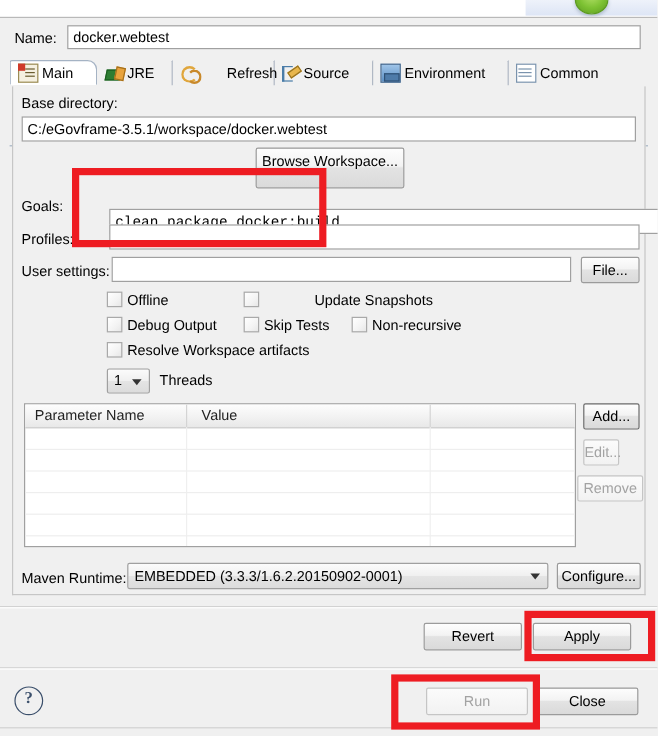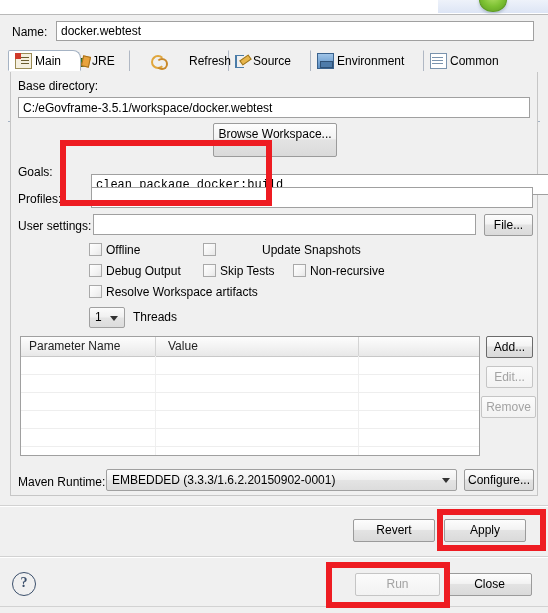--- a/index.html
+++ b/index.html
@@ -128,21 +128,21 @@
   <div class="namerow">
     <div class="namelabel">Name:</div>
     <input class="nameinput" value="docker.webtest" style="">
   </div>
 
   <div class="tabbar">
     <div class="tab active" style="left:0px;width:73px;">
       <span class="ticon ic-main"></span>
       <span>Main</span>
     </div>
-    <div class="tab" style="left:60px;width:62px;">
+    <div class="tab" style="left:74px;width:62px;">
       <span class="ticon ic-jre"></span>
       <span>JRE</span>
     </div>
     <div class="tab" style="left:136px;width:85px;gap:24px;">
       <span class="ticon ic-refresh"></span>
       <span>Refresh</span>
     </div>
     <div class="tab" style="left:221px;width:82px;">
       <span class="ticon ic-source"></span>
       <span>Source</span>
@@ -209,21 +209,21 @@
     <div class="colline" style="left:134px;"></div>
     <div class="colline" style="left:337px;"></div>
     <div class="rowline" style="top:37px;"></div>
     <div class="rowline" style="top:55px;"></div>
     <div class="rowline" style="top:73px;"></div>
     <div class="rowline" style="top:91px;"></div>
     <div class="rowline" style="top:109px;"></div>
   </div>
 
   <div class="btn deffocus" style="left:486px;top:336px;width:47px;height:22px;line-height:20px;">Add...</div>
-  <div class="btn dis" style="left:486px;top:366px;width:47px;height:22px;line-height:20px;">Edit...</div>
+  <div class="btn dis" style="left:486px;top:366px;width:30px;height:22px;line-height:20px;">Edit...</div>
   <div class="btn dis" style="left:481px;top:396px;width:55px;height:22px;line-height:20px;">Remove</div>
 
   <div class="lbl" style="left:18px;top:475px;">Maven Runtime:</div>
   <div class="combo" style="left:106px;top:469px;width:351px;height:22px;">
     <span class="cval" style="top:3px;">EMBEDDED (3.3.3/1.6.2.20150902-0001)</span>
     <span class="arrow"></span>
   </div>
   <div class="btn" style="left:464px;top:469px;width:70px;height:22px;line-height:20px;">Configure...</div>
 
   <div class="sep" style="top:505px;"></div>

